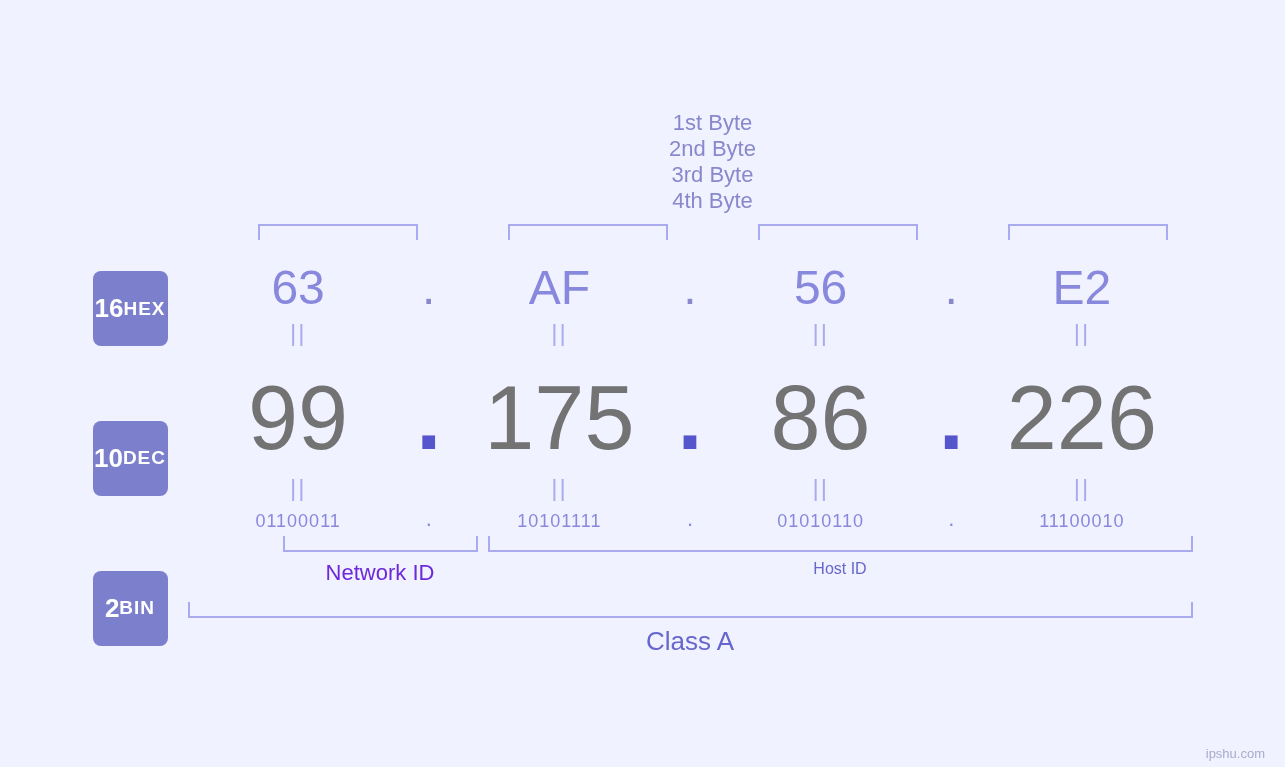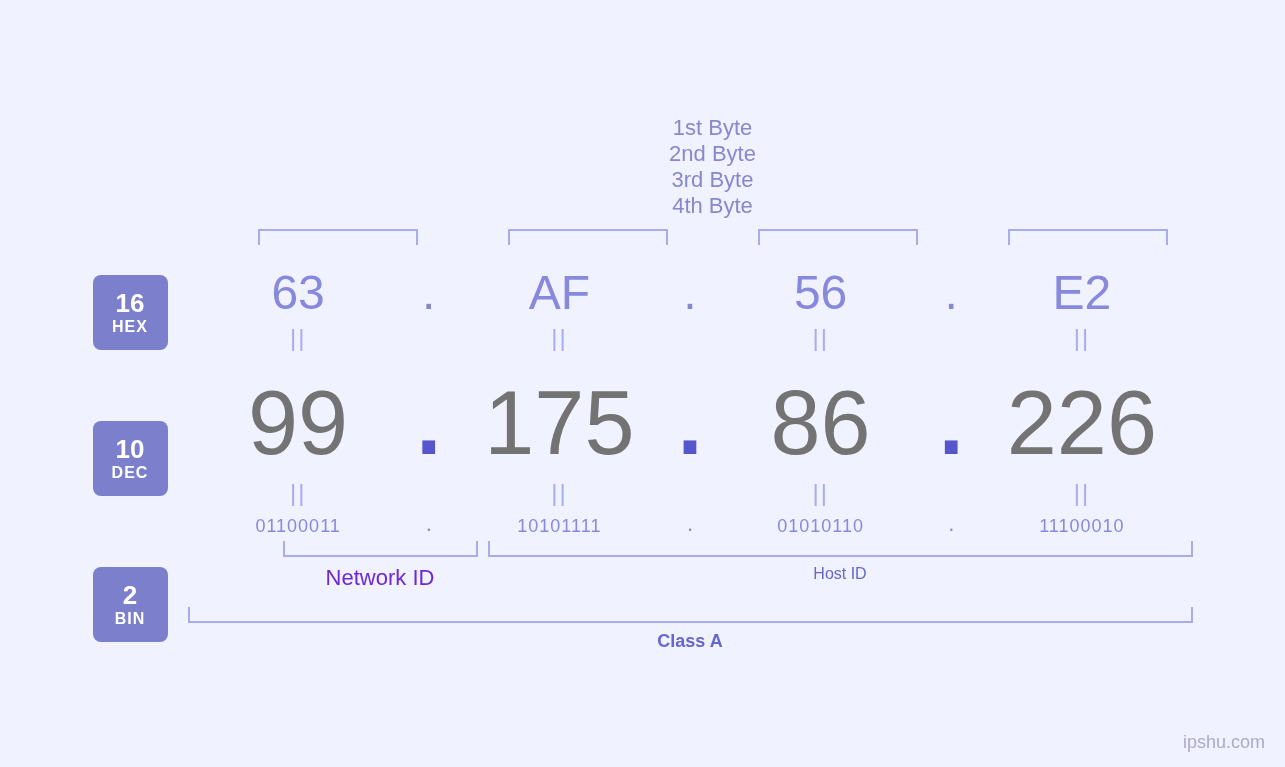--- a/index.html
+++ b/index.html
@@ -74,33 +74,33 @@
       justify-content: space-around;
     }
 
     .base-badge {
       background-color: #7b7fcc;
       color: white;
       width: 75px;
       height: 75px;
       border-radius: 8px;
       display: flex;
-      flex-direction: column;
+      flex-direction: row;
       align-items: center;
       justify-content: center;
       font-weight: bold;
     }
 
     .base-badge .base-num {
       font-size: 26px;
       line-height: 1.1;
     }
 
     .base-badge .base-name {
-      font-size: 16px;
+      font-size: 19px;
       letter-spacing: 1px;
     }
 
     .rows-area {
       flex: 1;
       display: flex;
       flex-direction: column;
     }
 
     
@@ -239,32 +239,32 @@
     .class-bracket {
       height: 16px;
       border-bottom: 2px solid #aaaaee;
       border-left: 2px solid #aaaaee;
       border-right: 2px solid #aaaaee;
     }
 
     .class-label {
       text-align: center;
       color: #6666cc;
-      font-size: 18px;
-      font-weight: 700;
+      font-size: 26px;
+      font-weight: 400;
       margin-top: 8px;
     }
 
     
     .watermark {
       position: absolute;
-      bottom: 14px;
+      bottom: 6px;
       right: 20px;
       color: #aaaacc;
-      font-size: 18px;
+      font-size: 13px;
     }
   </style>
 </head>
 <body>
 
 <div class="main-container">
 
   <div class="byte-headers">
     <div class="byte-header">1st Byte</div>
     <div style="width:40px"></div>

